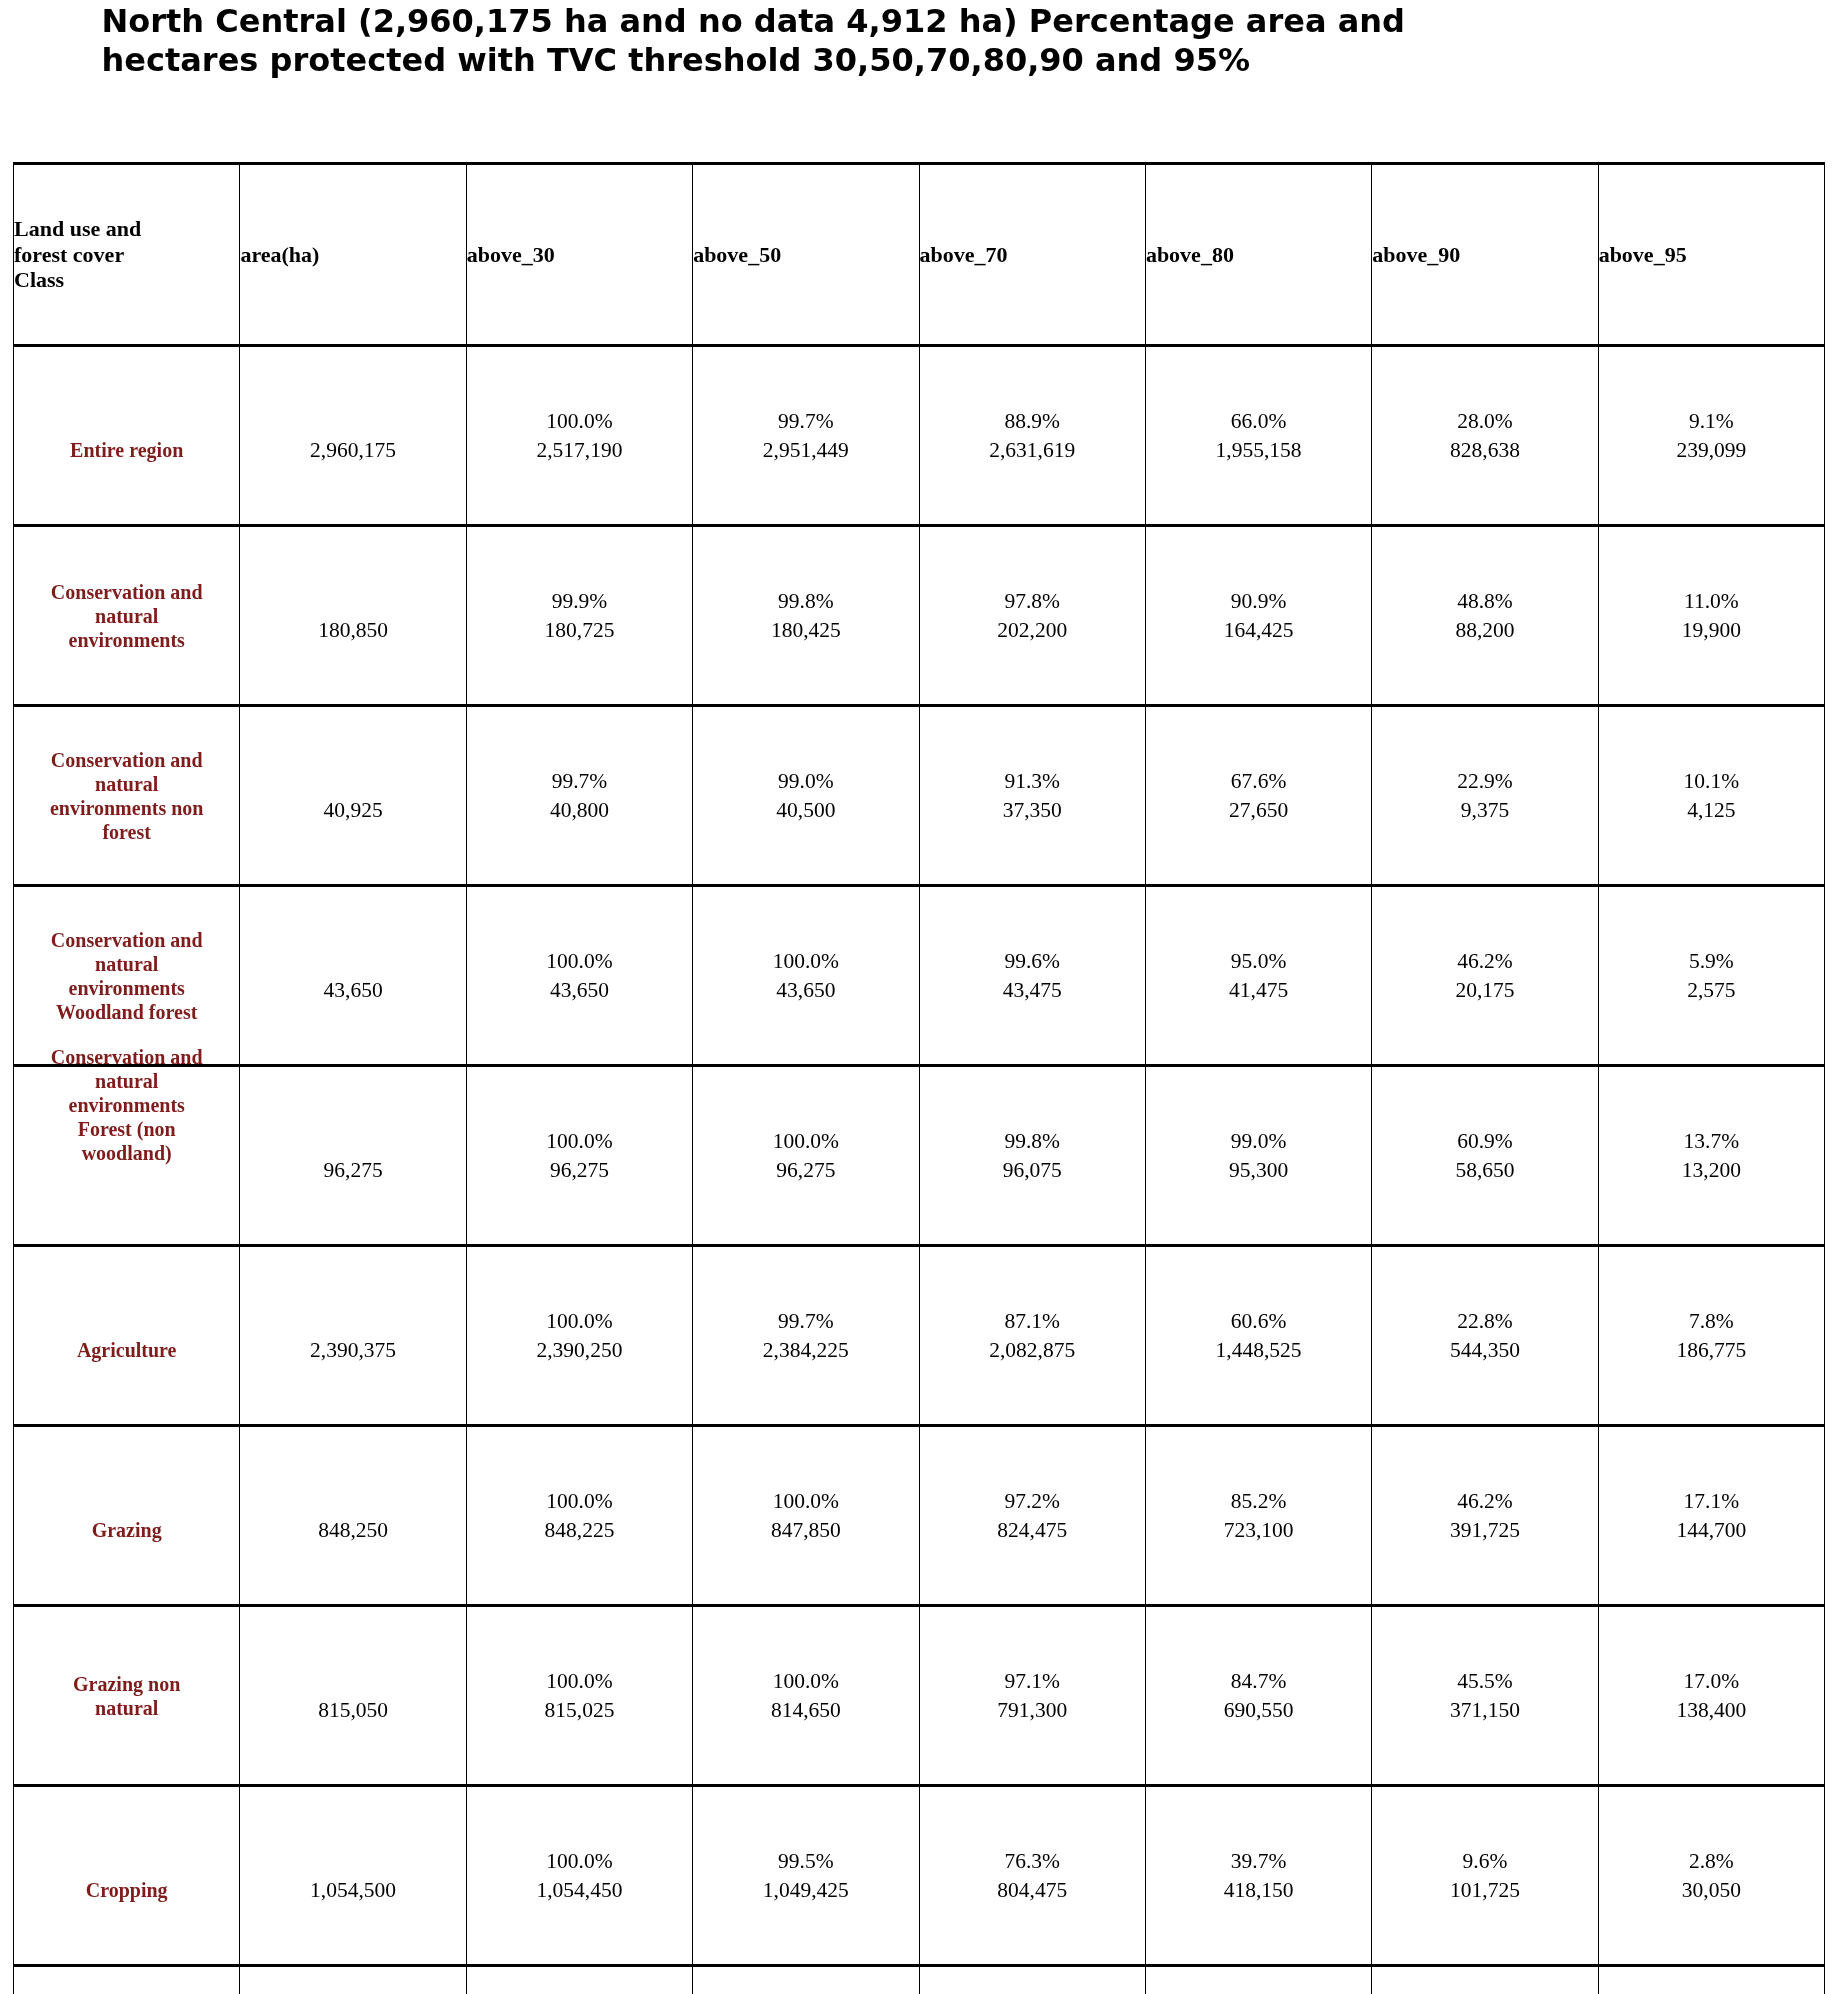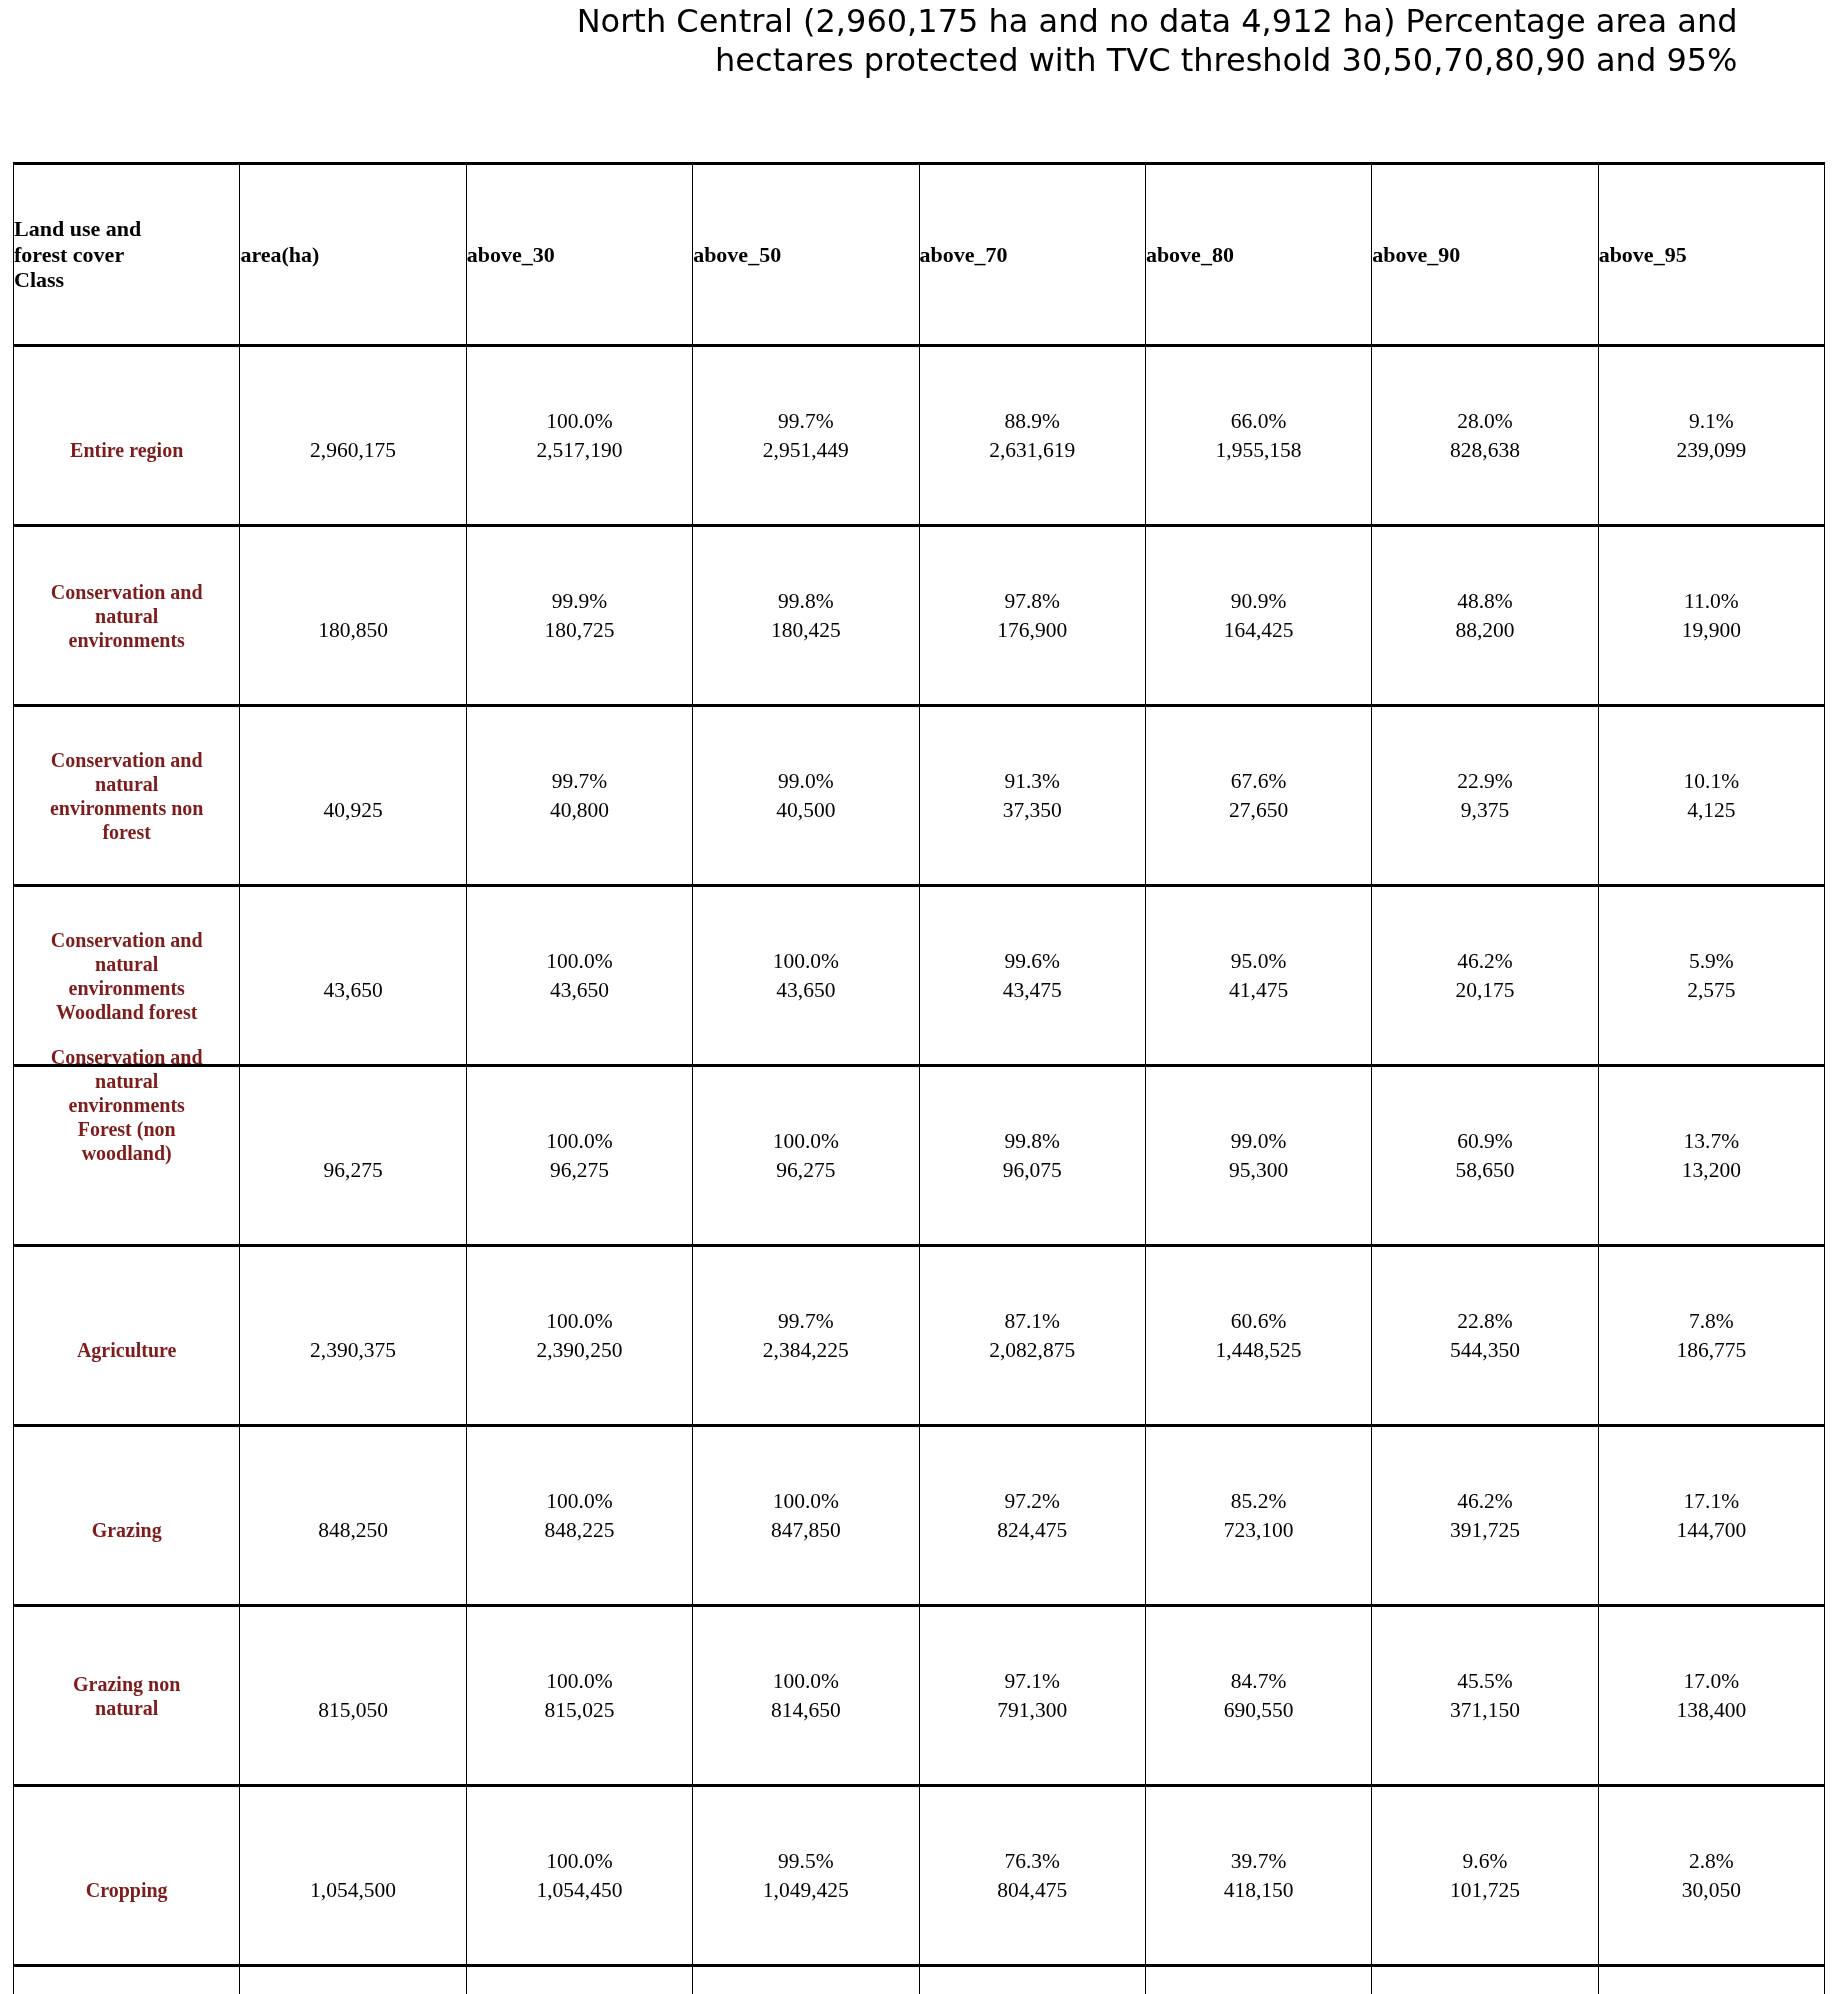--- a/index.html
+++ b/index.html
@@ -1,22 +1,22 @@
 <!DOCTYPE html>
 <html style="font-size:6.4px"><head>
 <meta charset="utf-8">
 <style>
   html,body{margin:0;padding:0;background:#ffffff;}
   .page{position:relative;width:1839px;height:2548px;background:#ffffff;overflow:hidden;font-family:"Liberation Serif",serif;}
 
   
   .title{
     position:absolute;top:1.6px;left:50%;transform:translateX(-50%);
-    width:1636px;text-align:right;
-    font-family:"DejaVu Sans",sans-serif;font-weight:normal;
+    width:1636px;text-align:left;
+    font-family:"DejaVu Sans",sans-serif;font-weight:bold;
     font-size:32px;line-height:39px;color:#000;
     white-space:pre-line;
   }
 
   
   table.grid{
     position:absolute;left:13px;top:162px;width:1812px;
     border-collapse:collapse;table-layout:fixed;
   }
   table.grid th,table.grid td{
@@ -141,21 +141,21 @@
           </td>
           <td class="cell">
             <div class="num">
               <span class="pct">99.8%</span>
               <span class="val">180,425</span>
             </div>
           </td>
           <td class="cell">
             <div class="num">
               <span class="pct">97.8%</span>
-              <span class="val">176,900</span>
+              <span class="val">202,200</span>
             </div>
           </td>
           <td class="cell">
             <div class="num">
               <span class="pct">90.9%</span>
               <span class="val">164,425</span>
             </div>
           </td>
           <td class="cell">
             <div class="num">

